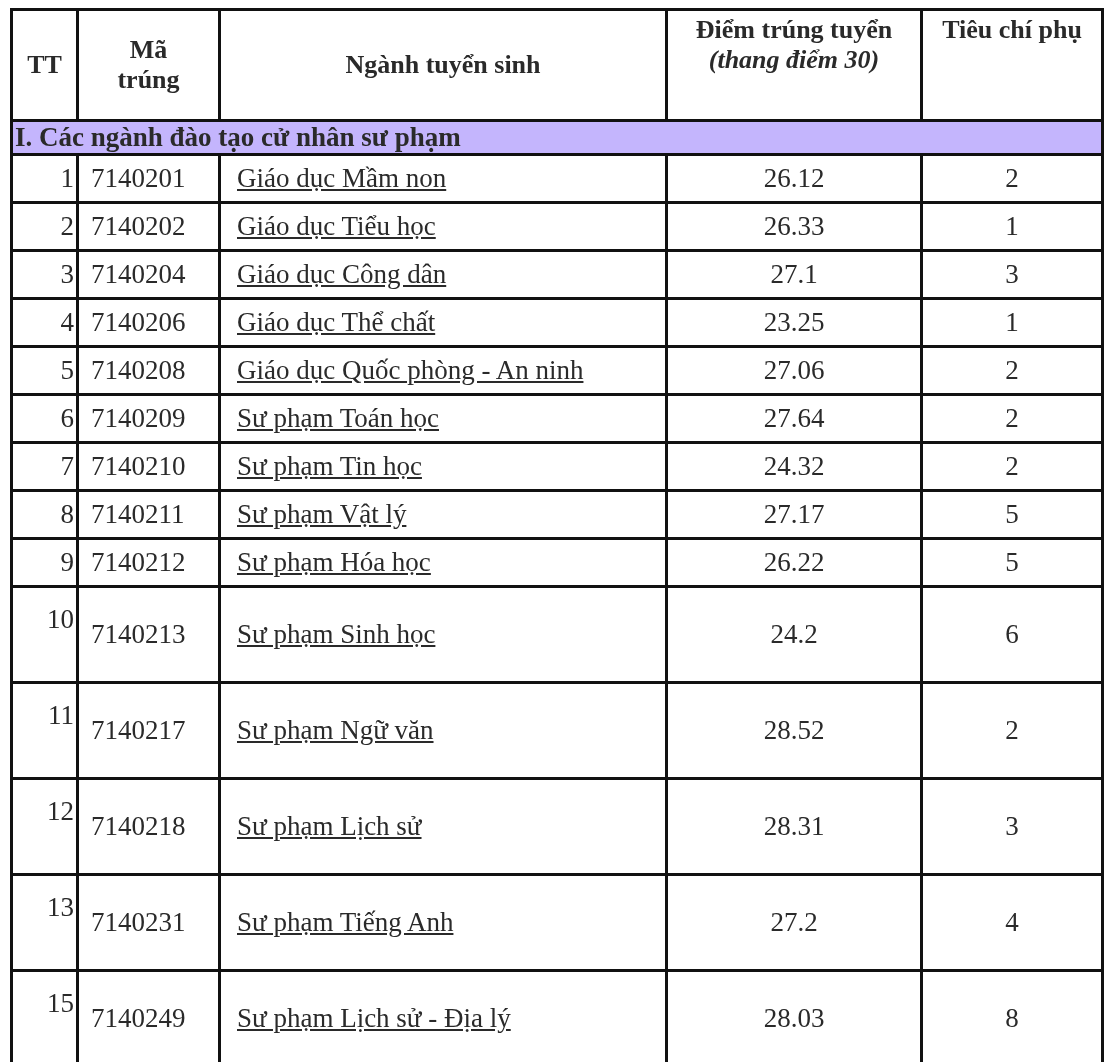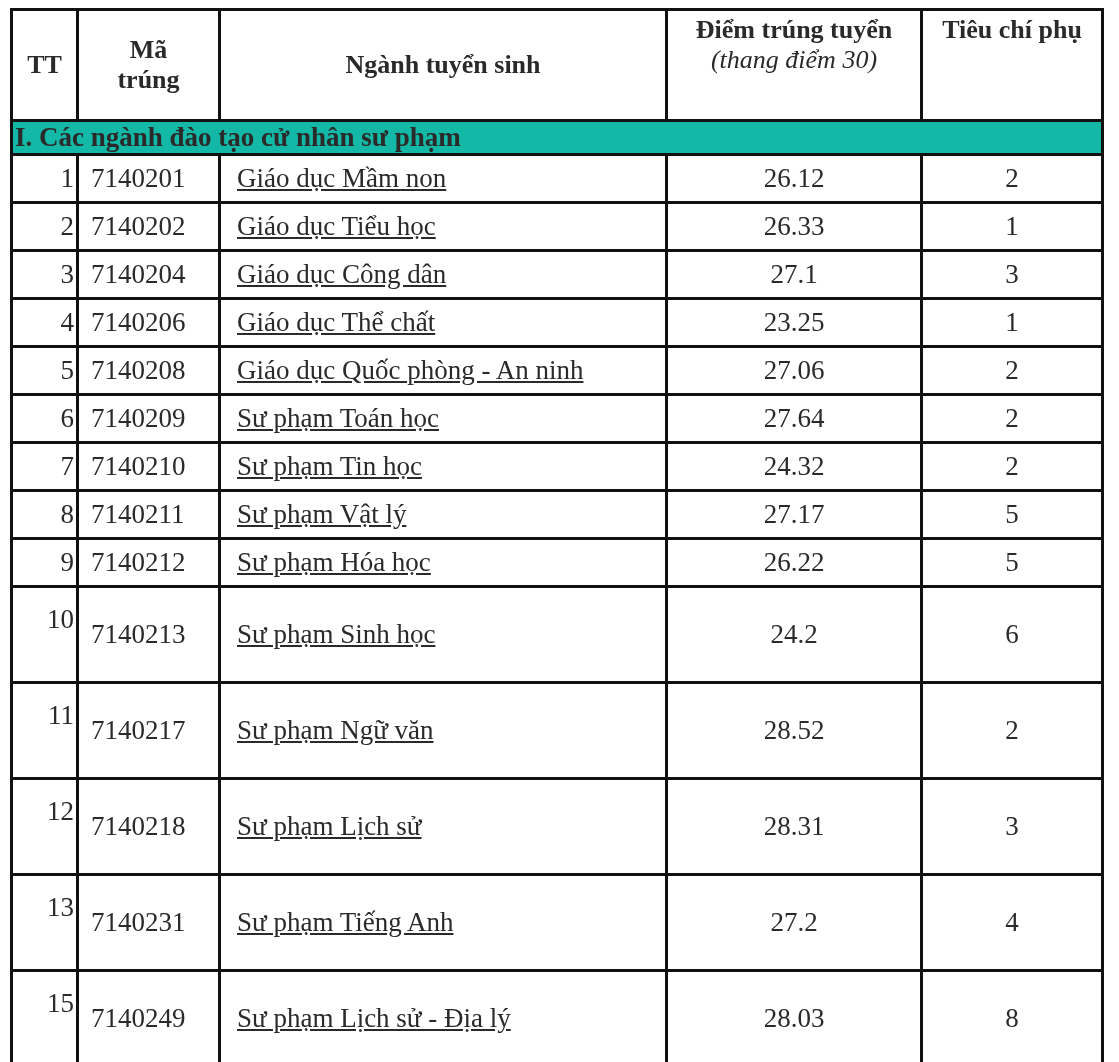--- a/index.html
+++ b/index.html
@@ -1,22 +1,22 @@
 <!DOCTYPE html>
 <html><head>
 <meta charset="utf-8">
 <style>
   html, body { margin:0; padding:0; background:#ffffff; }
   body { width:1119px; height:1062px; position:relative; overflow:hidden;
          font-family:"Liberation Serif","DejaVu Serif",serif; color:#2a2a2a; }
   table { position:absolute; left:10px; top:8px; border-collapse:collapse; table-layout:fixed; width:1091px; }
   td, th { border:3px solid #111; padding:0; }
   th { font-weight:bold; font-size:26px; line-height:30px; text-align:center; height:104px; }
-  th .sub { display:block; font-weight:normal; font-style:italic; }
-  .section td { font-weight:bold; font-size:27px; height:26px; padding-left:2px; text-align:left; background:#14b8a6; }
+  th .sub { display:block; font-weight:bold; font-style:italic; }
+  .section td { font-weight:bold; font-size:27px; height:26px; padding-left:2px; text-align:left; background:#c4b5fd; }
   td { font-size:27px; height:45px; }
   tr.tall td { height:77px; }
   .c-tt { text-align:right; padding-right:2px; }
   tr.tall .c-tt { vertical-align:top; padding-top:16px; }
   .c-code { text-align:left; padding-left:12px;margin-top:33px; }
   .c-name { text-align:left; padding-left:16px; white-space:nowrap;text-decoration:underline; }
   .c-score, .c-crit { text-align:center; }
 </style>
 </head>
 <body>

